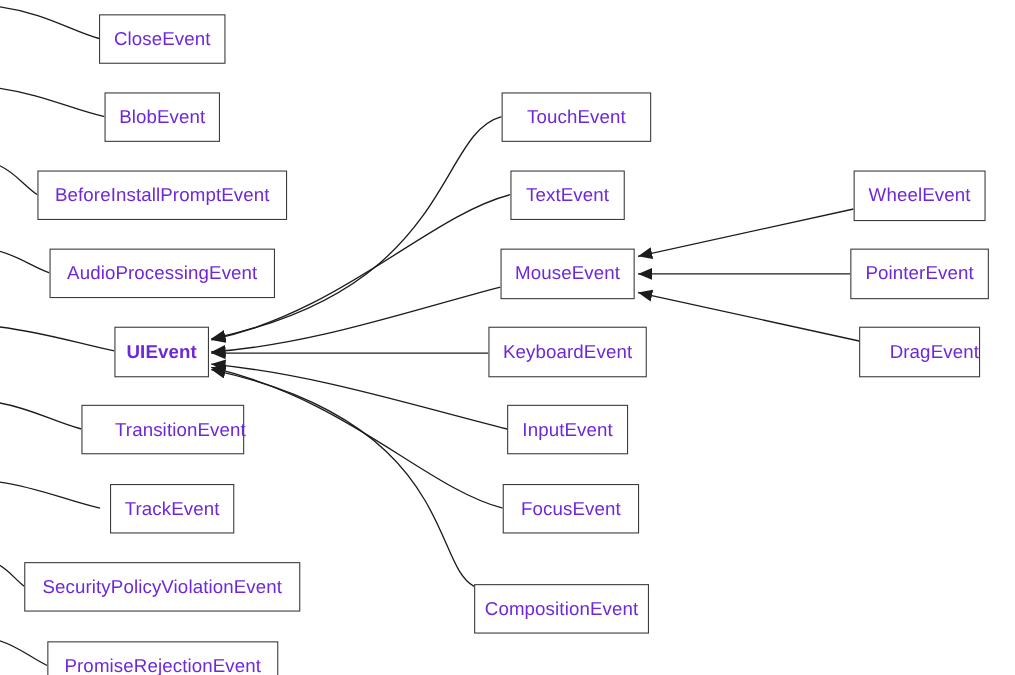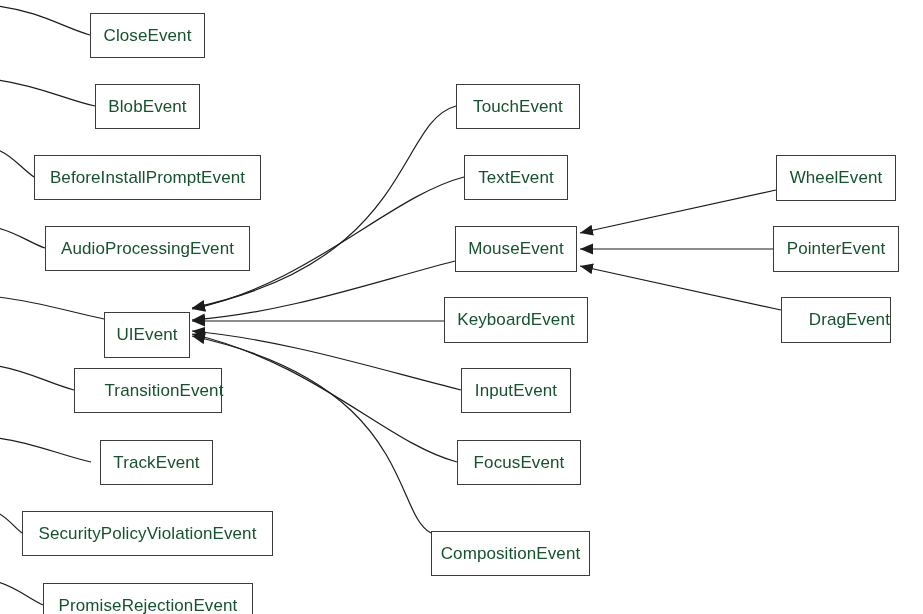--- a/index.html
+++ b/index.html
@@ -15,21 +15,21 @@
     position:absolute;
     box-sizing:border-box;
     background:#ffffff;
     border:1.5px solid #3c3c3c;
     display:flex;
     align-items:center;
     justify-content:center;
   }
   .node-label{
     font-size:17px;
-    color:#14532d;
+    color:#6d28d9;
     white-space:nowrap;
     letter-spacing:0.1px;
   }
   path.edge{fill:none;stroke:#1c1c1c;stroke-width:1.2px;}
 </style>
 </head>
 <body>
 
 <div class="stage">
   <svg class="edges" width="923" height="614" viewBox="0 0 923 614" xmlns="http://www.w3.org/2000/svg">
@@ -66,36 +66,36 @@
       </div>
       <div class="node" style="left: 95px; top: 84px; width: 105px; height: 45px;">
         <span class="node-label">BlobEvent</span>
       </div>
       <div class="node" style="left: 34px; top: 155px; width: 227px; height: 45px;">
         <span class="node-label">BeforeInstallPromptEvent</span>
       </div>
       <div class="node" style="left: 45px; top: 226px; width: 205px; height: 45px;">
         <span class="node-label">AudioProcessingEvent</span>
       </div>
-      <div class="node" style="left: 104px; top: 312px; width: 86px; height: 46px;">
+      <div class="node" style="left: 104px; top: 297px; width: 86px; height: 46px; font-weight: bold;">
         <span class="node-label">UIEvent</span>
       </div>
       <div class="node" style="left: 74px; top: 368px; width: 148px; height: 45px; padding-left: 32px;">
         <span class="node-label">TransitionEvent</span>
       </div>
       <div class="node" style="left: 100px; top: 440px; width: 113px; height: 45px;">
         <span class="node-label">TrackEvent</span>
       </div>
       <div class="node" style="left: 22px; top: 511px; width: 251px; height: 45px;">
         <span class="node-label">SecurityPolicyViolationEvent</span>
       </div>
       <div class="node" style="left: 43px; top: 583px; width: 210px; height: 45px;">
         <span class="node-label">PromiseRejectionEvent</span>
       </div>
-      <div class="node" style="left: 456px; top: 84px; width: 124px; height: 45px;">
+      <div class="node" style="left: 456px; top: 84px; width: 136px; height: 45px;">
         <span class="node-label">TouchEvent</span>
       </div>
       <div class="node" style="left: 464px; top: 155px; width: 104px; height: 45px;">
         <span class="node-label">TextEvent</span>
       </div>
       <div class="node" style="left: 455px; top: 226px; width: 122px; height: 46px;">
         <span class="node-label">MouseEvent</span>
       </div>
       <div class="node" style="left: 444px; top: 297px; width: 144px; height: 46px;">
         <span class="node-label">KeyboardEvent</span>

